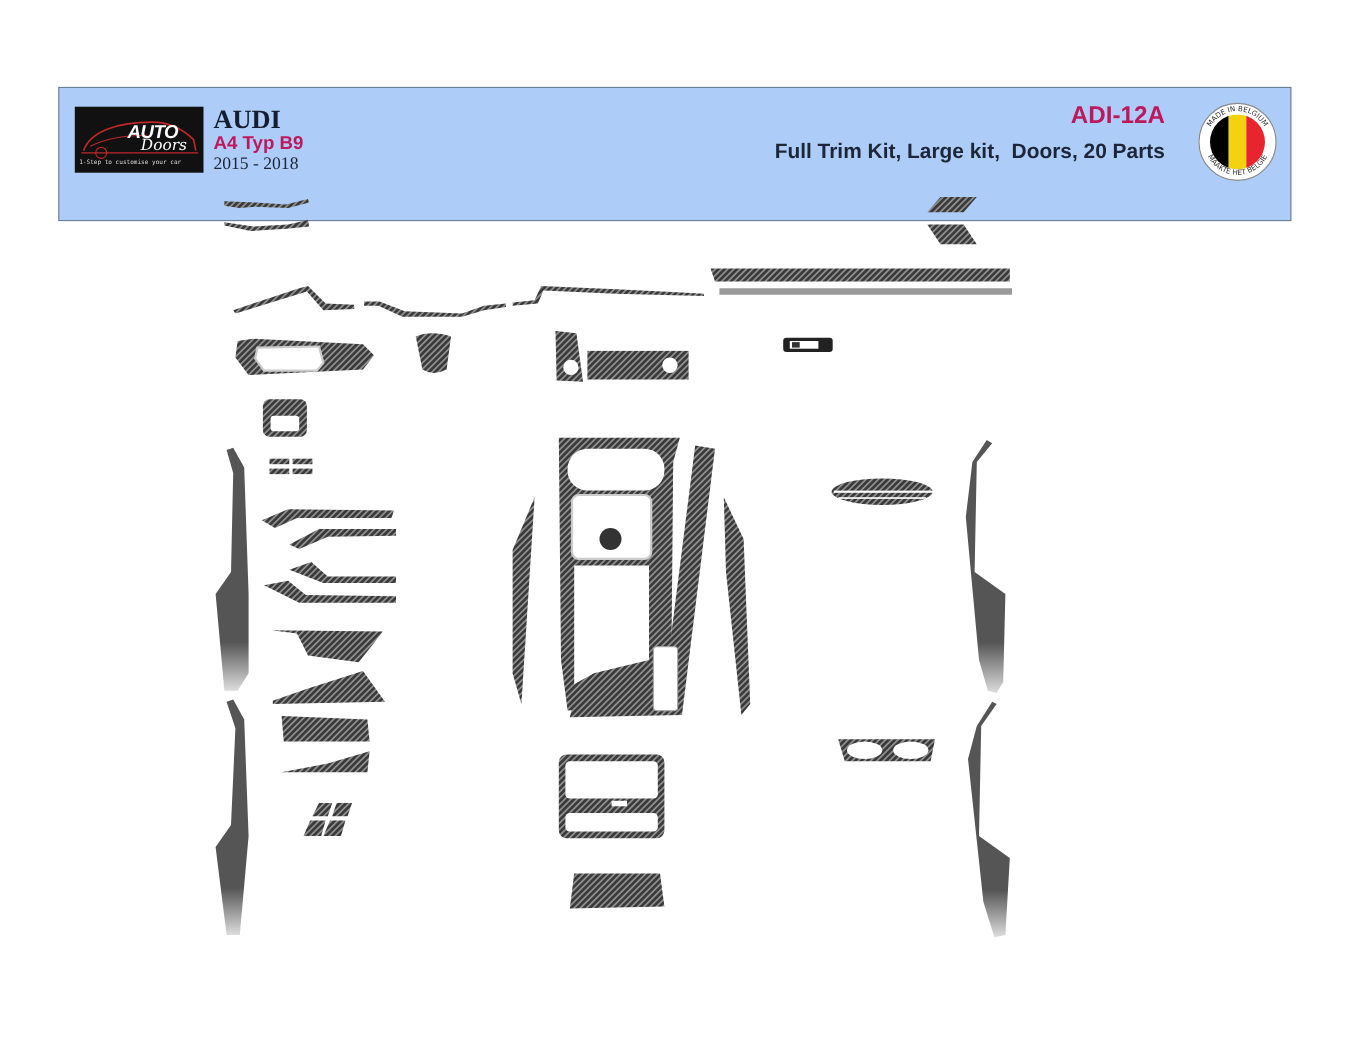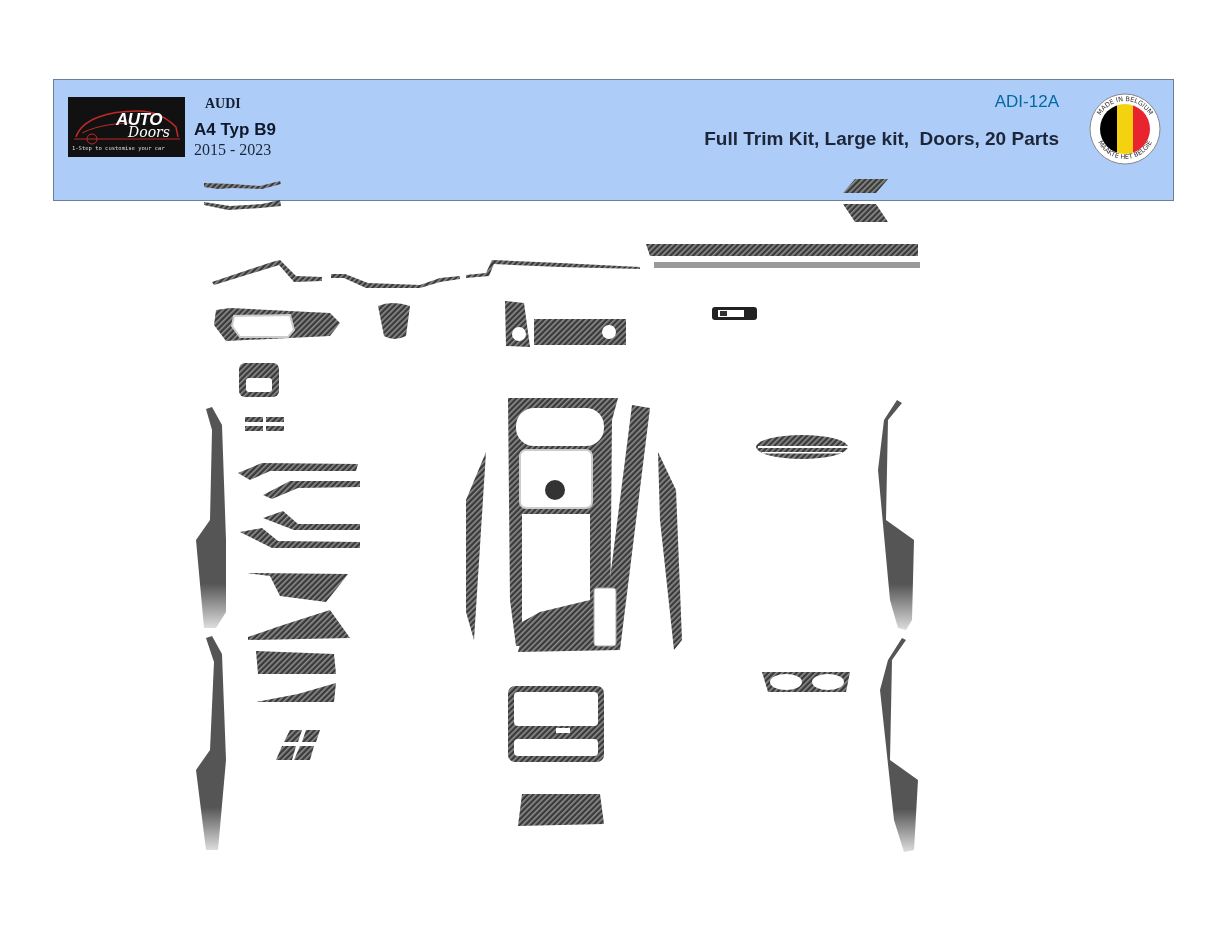--- a/index.html
+++ b/index.html
@@ -3,24 +3,24 @@
 <meta charset="utf-8">
 <style>
   html,body{margin:0;padding:0;background:#fff;}
   body{width:1228px;height:950px;position:relative;overflow:hidden;font-family:"Liberation Sans",sans-serif;}
   .banner{position:absolute;left:53px;top:79px;width:1121px;height:122px;background:#adcdf8;border:1px solid #6d7f95;box-sizing:border-box;}
   .logo{position:absolute;left:14px;top:17px;width:117px;height:60px;background:#111;overflow:hidden;}
   .logo svg{position:absolute;left:0;top:0;}
   .logo-auto{position:absolute;left:48px;top:13px;color:#fff;font-weight:bold;font-style:italic;font-size:17px;font-family:"Liberation Sans",sans-serif;letter-spacing:-0.5px;}
   .logo-decor{position:absolute;left:60px;top:27px;color:#fff;font-style:italic;font-size:14px;font-family:"DejaVu Serif",serif;}
   .logo-tag{position:absolute;left:4px;top:48px;color:#ddd;font-size:5.5px;font-family:"DejaVu Sans Mono",monospace;white-space:nowrap;}
-  .make{position:absolute;left:140px;top:16px;font-family:"Liberation Serif",serif;font-weight:bold;font-size:14px;color:#141e30;margin-left:11px;}
-  .model{position:absolute;left:140px;top:40px;font-family:"Liberation Sans",sans-serif;font-weight:bold;font-size:17px;color:#0f172a;}
+  .make{position:absolute;left:140px;top:16px;font-family:"Liberation Serif",serif;font-weight:bold;font-size:24px;color:#141e30;}
+  .model{position:absolute;left:140px;top:40px;font-family:"Liberation Sans",sans-serif;font-weight:bold;font-size:17px;color:#be185d;}
   .years{position:absolute;left:140px;top:61px;font-family:"Liberation Serif",serif;font-size:16px;color:#1d2638;}
-  .code{position:absolute;right:114px;top:12px;font-weight:normal;font-size:17px;color:#0369a1;}
+  .code{position:absolute;right:114px;top:12px;font-weight:bold;font-size:22px;color:#be185d;}
   .desc{position:absolute;right:114px;top:48px;font-weight:bold;font-size:19px;color:#1d2638;white-space:pre;}
   .badge{position:absolute;left:1031px;top:12px;}
   .parts{position:absolute;left:0;top:0;}
 </style>
 </head>
 <body>
 
 <div class="banner">
   <div class="logo">
     <svg width="117" height="60">
@@ -28,21 +28,21 @@
       <path d="M14 36 C30 28 50 26 66 26" fill="none" stroke="#c0282a" stroke-width="1"></path>
       <path d="M6 42 L112 42" stroke="#c0282a" stroke-width="1"></path>
       <circle cx="24" cy="42" r="5" fill="none" stroke="#c0282a" stroke-width="1"></circle>
     </svg>
     <span class="logo-auto">AUTO</span>
     <span class="logo-decor">Doors</span>
     <span class="logo-tag">1-Step to customise your car</span>
   </div>
   <div class="make">AUDI</div>
   <div class="model">A4 Typ B9</div>
-  <div class="years">2015 - 2023</div>
+  <div class="years">2015 - 2018</div>
   <div class="code">ADI-12A</div>
   <div class="desc">Full Trim Kit, Large kit,  Doors, 20 Parts</div>
   <svg class="badge" width="80" height="74" viewBox="0 0 80 74">
     <defs>
       <clipPath id="flagclip">
           <circle cx="40" cy="37" r="25"></circle>
         </clipPath>
       <path id="arcTop" d="M12 37 A28 28 0 0 1 68 37"></path>
       <path id="arcBot" d="M10 37 A30 30 0 0 0 70 37"></path>
     </defs>

